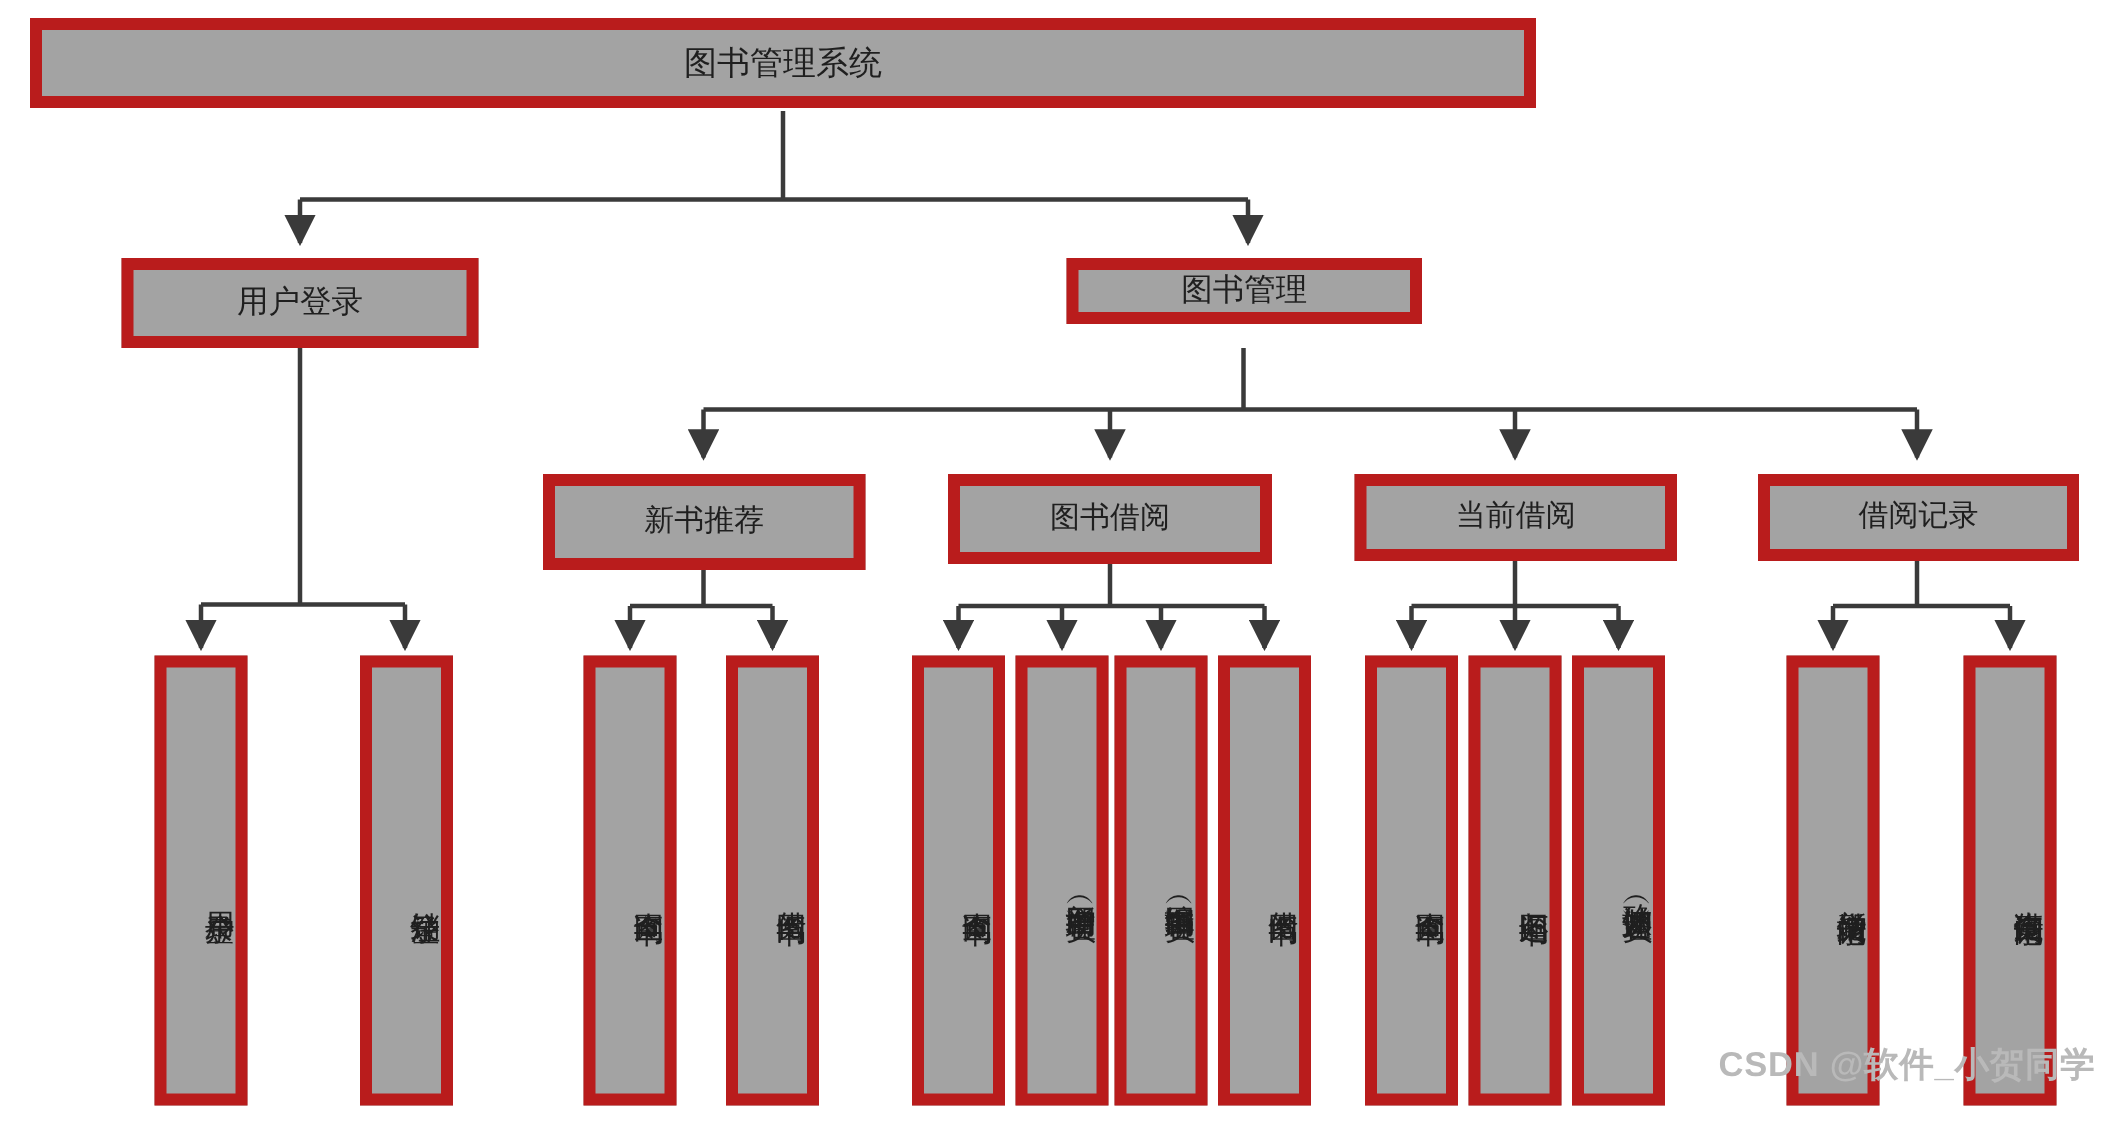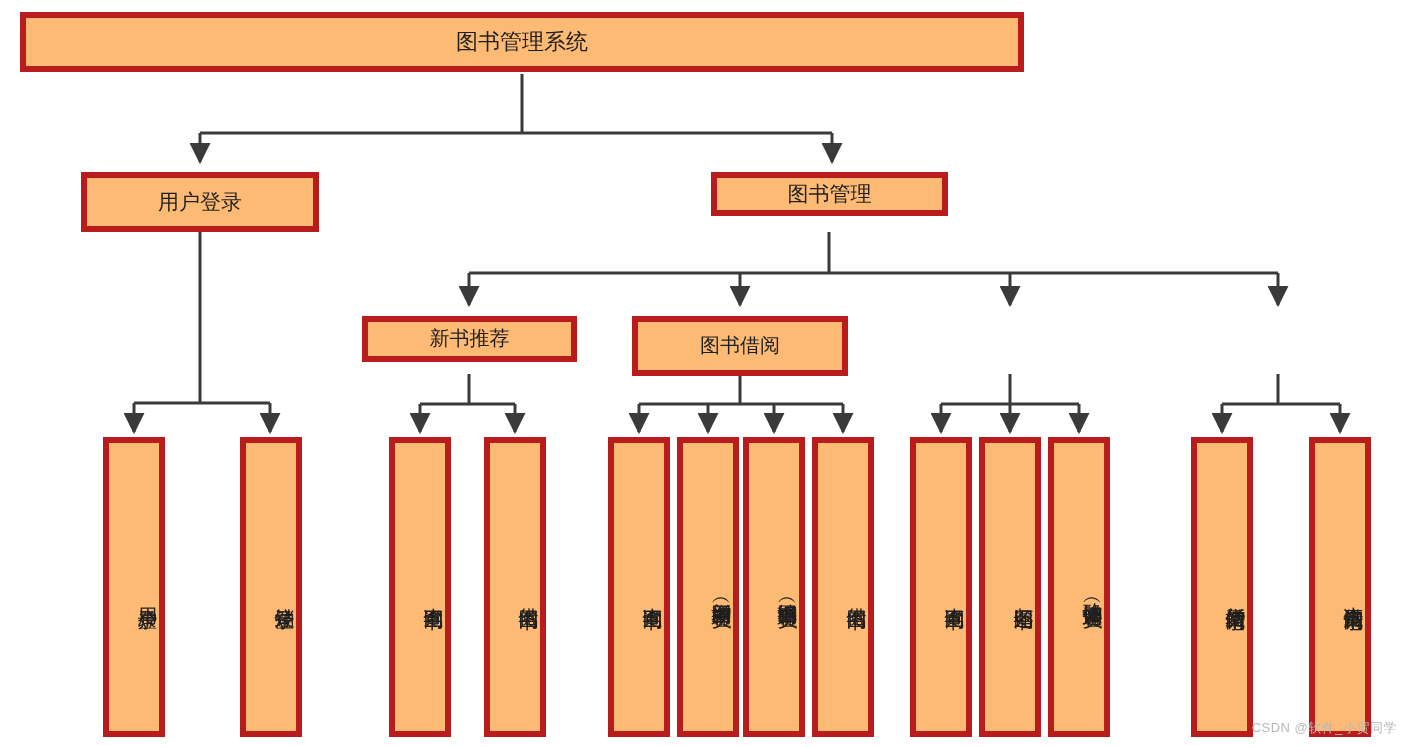--- a/index.html
+++ b/index.html
@@ -21,22 +21,22 @@
     position: absolute;
     left: 0;
     top: 0;
     width: 1405px;
     height: 747px;
     pointer-events: none;
   }
   .node {
     position: absolute;
     box-sizing: border-box;
-    border: 6px solid #b91c1c;
-    background: #fdba74;
+    border: 8px solid #b91c1c;
+    background: #a3a3a3;
     display: flex;
     align-items: center;
     justify-content: center;
     color: #1f1f1f;
     line-height: 1.18;
     text-align: right;
   }
   .node.root {
     font-size: 22px;
   }
@@ -57,25 +57,26 @@
   }
   .node.leaf.tall-text {
     padding-top: 8px;
   }
   .leaf-label {
     display: block;
   }
   .watermark {
     position: absolute;
     right: 8px;
-    bottom: 10px;
-    font-size: 13px;
+    bottom: 22px;
+    font-size: 23px;
     color: #b9b9b9;
     letter-spacing: 0.5px;
     white-space: nowrap;
+    font-weight: bold;
   }
 </style>
 </head>
 <body>
 
 <div id="canvas">
 
   <svg id="edges" viewBox="0 0 1405 747" xmlns="http://www.w3.org/2000/svg">
     <defs>
       <marker id="arrow" viewBox="0 0 10 10" refX="9" refY="5" markerWidth="7" markerHeight="7" orient="auto-start-reverse">
@@ -130,26 +131,32 @@
     <span>图书管理系统</span>
   </div>
 
   <div class="node lvl2" style="left:81px; top:172px; width:238px; height:60px;">
     <span>用户登录</span>
   </div>
   <div class="node lvl2" style="left:711px; top:172px; width:237px; height:44px;">
     <span>图书管理</span>
   </div>
 
-  <div class="node lvl3" style="left:362px; top:316px; width:215px; height:46px;">
+  <div class="node lvl3" style="left:362px; top:316px; width:215px; height:64px;">
     <span>新书推荐</span>
   </div>
   <div class="node lvl3" style="left:632px; top:316px; width:216px; height:60px;">
     <span>图书借阅</span>
   </div>
+  <div class="node lvl3" style="left:903px; top:316px; width:215px; height:58px;">
+    <span>当前借阅</span>
+  </div>
+  <div class="node lvl3" style="left:1172px; top:316px; width:214px; height:58px;">
+    <span>借阅记录</span>
+  </div>
 
   <div class="node leaf" style="left:103px; top:437px; width:62px; height:300px;">
     <span class="leaf-label">用户登录</span>
   </div>
   <div class="node leaf" style="left:240px; top:437px; width:62px; height:300px;">
     <span class="leaf-label">注销登录</span>
   </div>
 
   <div class="node leaf" style="left:389px; top:437px; width:62px; height:300px;">
     <span class="leaf-label">查询图书</span>

